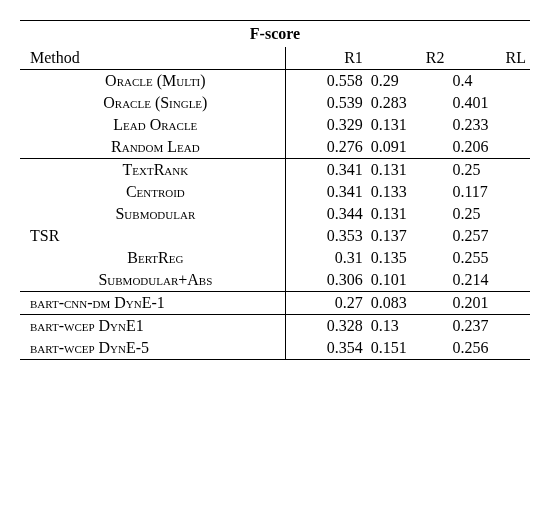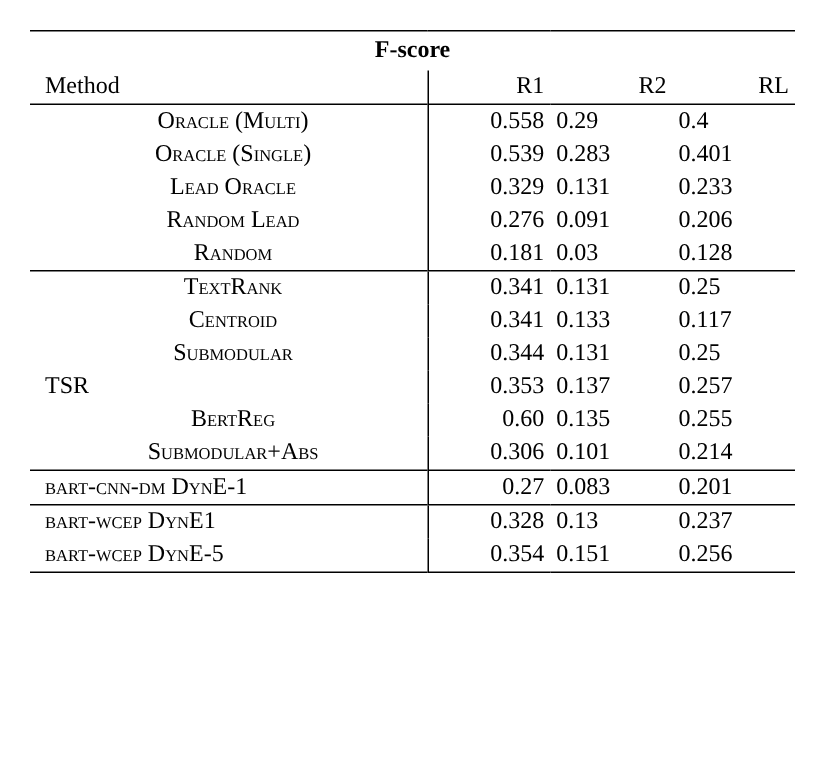--- a/index.html
+++ b/index.html
@@ -95,26 +95,20 @@
           <td class="col-r1">0.329</td>
           <td>0.131</td>
           <td>0.233</td>
         </tr>
         <tr>
           <td class="method-cell">Random Lead</td>
           <td class="col-r1">0.276</td>
           <td>0.091</td>
           <td>0.206</td>
         </tr>
-        <tr>
-          <td class="method-cell">Random</td>
-          <td class="col-r1">0.181</td>
-          <td>0.03</td>
-          <td>0.128</td>
-        </tr>
         <tr class="thin-line">
           <td class="method-cell">TextRank</td>
           <td class="col-r1">0.341</td>
           <td>0.131</td>
           <td>0.25</td>
         </tr>
         <tr>
           <td class="method-cell">Centroid</td>
           <td class="col-r1">0.341</td>
           <td>0.133</td>
@@ -127,21 +121,21 @@
           <td>0.25</td>
         </tr>
         <tr>
           <td class="method-cell-plain">TSR</td>
           <td class="col-r1">0.353</td>
           <td>0.137</td>
           <td>0.257</td>
         </tr>
         <tr>
           <td class="method-cell">BertReg</td>
-          <td class="col-r1">0.60</td>
+          <td class="col-r1">0.31</td>
           <td>0.135</td>
           <td>0.255</td>
         </tr>
         <tr>
           <td class="method-cell">Submodular+Abs</td>
           <td class="col-r1">0.306</td>
           <td>0.101</td>
           <td>0.214</td>
         </tr>
         <tr class="thin-line">

